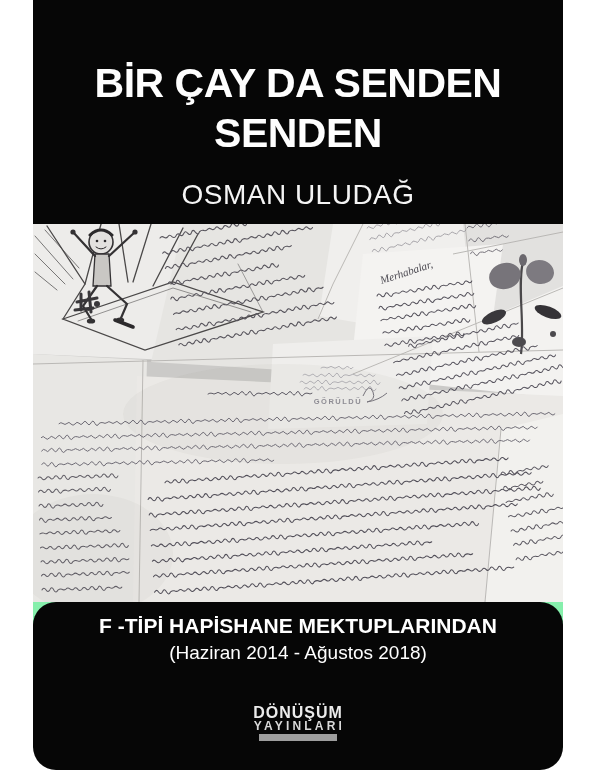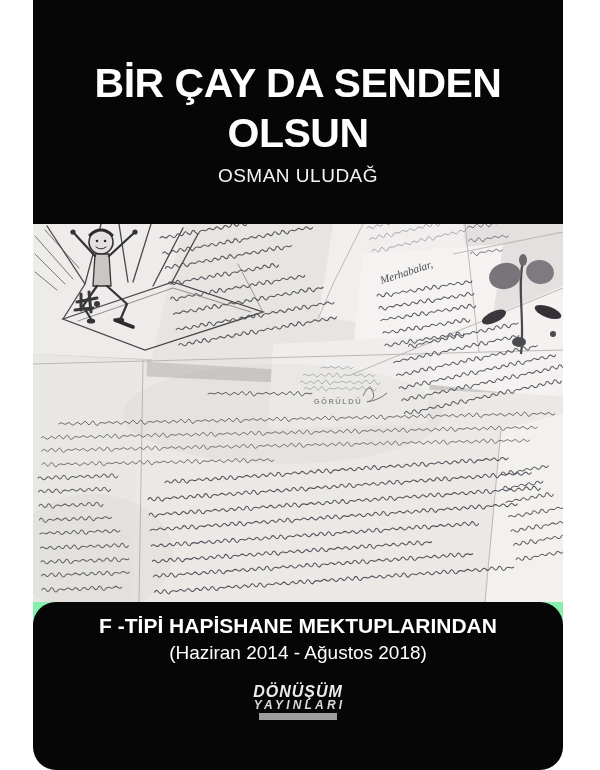--- a/index.html
+++ b/index.html
@@ -9,43 +9,43 @@
   }
   .cover{position:absolute;left:33px;top:0;width:530px;height:748px;background:#86efac;}
   .band-top{
     position:absolute;top:0;left:0;width:530px;height:224px;background:#060606;
     display:flex;flex-direction:column;align-items:center;
   }
   .title{
     margin-top:58px;color:#fefefe;font-weight:bold;font-size:41px;line-height:50px;
     text-align:center;letter-spacing:-0.5px;white-space:nowrap;
   }
-  .author{margin-top:7px;color:#f4f4f4;font-size:19px;letter-spacing:0.5px;}
+  .author{margin-top:21px;color:#f4f4f4;font-size:28px;letter-spacing:0.5px;}
   .photo{position:absolute;top:224px;left:0;width:530px;height:378px;background:#cbcac8;}
   .photo svg{display:block;}
   .band-bottom{
     position:absolute;top:602px;left:0;width:530px;height:168px;background:#060606;
     text-align:center;color:#fff;border-radius:23px;
   }
   .sub1{margin-top:12px;font-size:21px;font-weight:bold;white-space:nowrap;}
   .sub2{margin-top:4px;font-size:19px;font-weight:normal;white-space:nowrap;}
-  .logo{margin-top:20px;display:inline-block;font-style:italic;}
+  .logo{margin-top:41px;display:inline-block;}
   .logo-name{font-size:16px;font-weight:bold;letter-spacing:1px;line-height:16px;color:#ececec;}
   .logo-sub{font-size:12px;font-weight:bold;letter-spacing:3.2px;line-height:9px;margin-top:1px;color:#d9d9d9;padding-left:3px;}
   .logo-bar{width:78px;height:7px;background:#9d9d9d;margin:3px auto 0;}
 </style>
 </head>
 <body>
 
 <div class="cover">
 
   <div class="band-top">
     <div class="title">
       <div>BİR ÇAY DA SENDEN</div>
-      <div>OLSUN</div>
+      <div>SENDEN</div>
     </div>
     <div class="author">OSMAN ULUDAĞ</div>
   </div>
 
   <div class="photo">
     <svg id="letters-svg" width="530" height="378" viewBox="0 0 530 378">
 
       <g>
         <rect x="0" y="0" width="530" height="378" fill="#cbcac8"></rect>
         <polygon points="0,0 190,0 182,138 0,130" fill="#edecea"></polygon>

